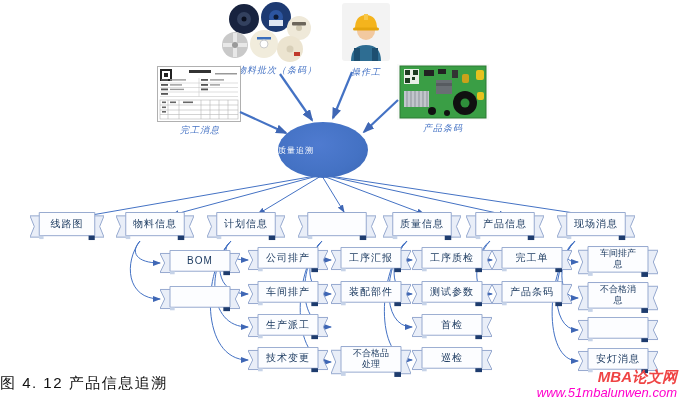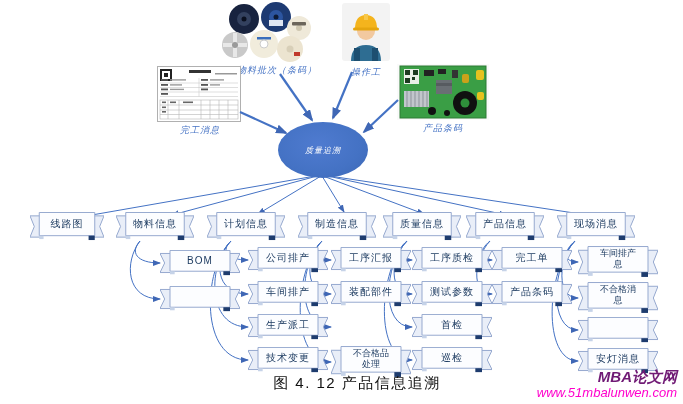--- a/index.html
+++ b/index.html
@@ -1,33 +1,33 @@
 <!DOCTYPE html>
 <html><head>
 <meta charset="utf-8">
 <style>
   html,body{margin:0;padding:0;background:#fff;font-family:"Liberation Sans",sans-serif;}
   .canvas{position:relative;width:683px;height:404px;background:#fff;overflow:hidden;}
   .img-caption{position:absolute;color:#4472C4;font-size:9px;text-align:center;letter-spacing:1px;font-style:italic;}
   .ellipse{position:absolute;left:278px;top:122px;width:90px;height:56px;border-radius:50%;
            background:radial-gradient(ellipse at 45% 40%, #4f7bd0 0%, #4472C4 60%, #3c67b4 100%);
-           display:flex;align-items:center;justify-content:center;z-index:3;font-style:italic;}
+           display:flex;align-items:center;z-index:3;}
   .ellipse span{color:#fff;font-size:8px;letter-spacing:1px;}
   .overlay{position:absolute;left:0;top:0;z-index:2;pointer-events:none;}
   .imgbox{position:absolute;z-index:1;}
   .banner{position:absolute;z-index:3;}
   .banner .rib{position:absolute;left:0;top:0;width:100%;height:100%;}
   .banner .lbl{position:absolute;left:12%;right:12%;top:0;height:80%;display:flex;align-items:center;
                justify-content:center;font-size:10px;color:#17365d;letter-spacing:1px;text-align:center;
                white-space:pre-line;line-height:1.15;}
   .banner.small2 .lbl{font-size:9px;letter-spacing:0;}
-  .caption{position:absolute;left:0;right:0;top:374px;text-align:center;font-size:15px;color:#111;
-           letter-spacing:1.5px;z-index:4;margin-left:31px;}
+  .caption{position:absolute;left:0;right:0;top:374px;text-align:left;font-size:15px;color:#111;
+           letter-spacing:1.5px;z-index:4;}
   .watermark{position:absolute;right:6px;top:369px;text-align:right;z-index:5;line-height:1.1;}
-  .watermark .wm-title{font-size:15px;font-weight:bold;font-style:italic;color:#701a75;}
+  .watermark .wm-title{font-size:15px;font-weight:bold;font-style:italic;color:#ef4444;}
   .watermark .wm-url{font-size:13px;font-style:italic;color:#ff00cc;}
 </style>
 </head>
 <body>
 
 <div class="canvas">
 
   <svg width="0" height="0" style="position:absolute" aria-hidden="true">
     <defs>
       <g id="ribbon">
@@ -237,21 +237,20 @@
   <div class="banner" style="left:207px;top:212px;width:78px;height:29px">
     <svg class="rib" viewBox="0 0 120 30" preserveAspectRatio="none">
         <use href="#ribbon"></use>
       </svg>
     <span class="lbl">计划信息</span>
   </div>
   <div class="banner" style="left:298px;top:212px;width:78px;height:29px">
     <svg class="rib" viewBox="0 0 120 30" preserveAspectRatio="none">
         <use href="#ribbon"></use>
       </svg>
-    <span class="lbl">制造信息</span>
   </div>
   <div class="banner" style="left:383px;top:212px;width:78px;height:29px">
     <svg class="rib" viewBox="0 0 120 30" preserveAspectRatio="none">
         <use href="#ribbon"></use>
       </svg>
     <span class="lbl">质量信息</span>
   </div>
   <div class="banner" style="left:466px;top:212px;width:78px;height:29px">
     <svg class="rib" viewBox="0 0 120 30" preserveAspectRatio="none">
         <use href="#ribbon"></use>

